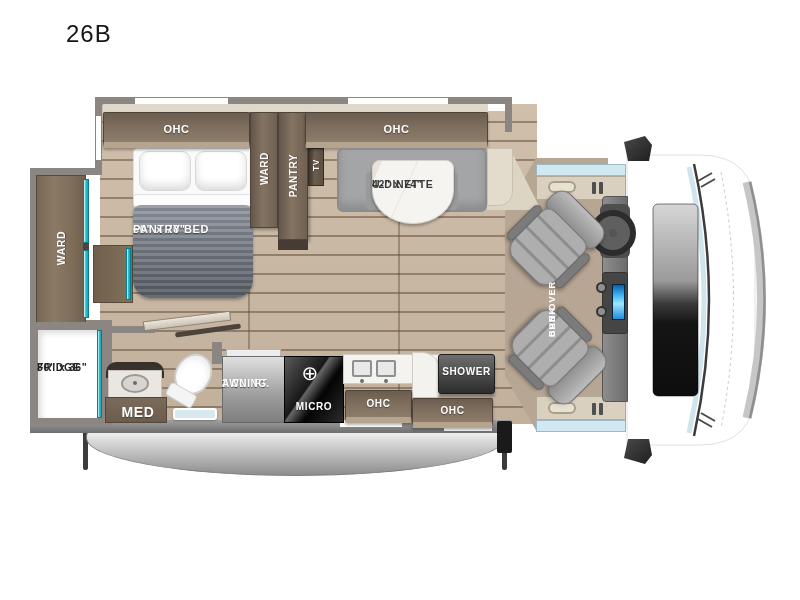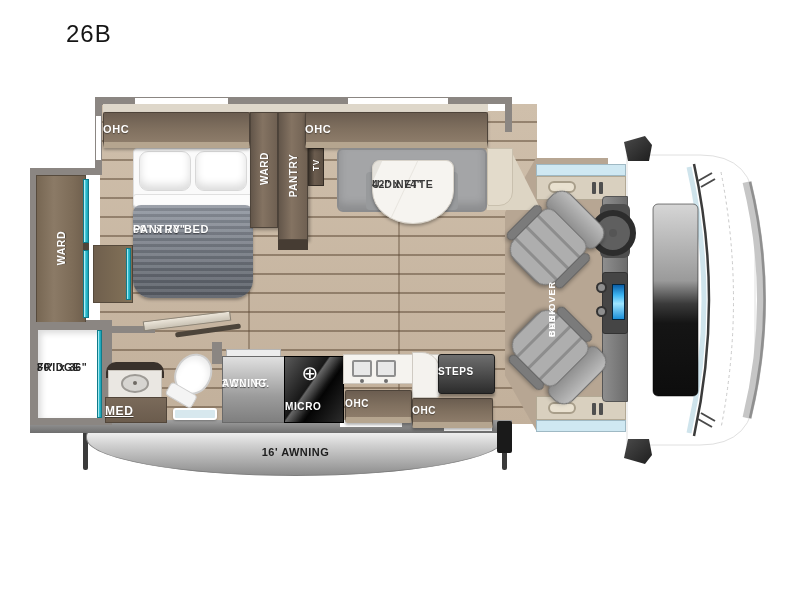--- a/index.html
+++ b/index.html
@@ -185,52 +185,51 @@
     background:linear-gradient(180deg,#bdbdbd,#8a8a8a);border:1px solid #6e6e6e;border-radius:13px 13px 8px 8px;}
   .seat .cushion{left:7px;top:23px;width:60px;height:64px;
     background:repeating-linear-gradient(180deg,#aeaeae 0 13px,#8d8d8d 13px 16px);
     border:1px solid #707070;border-radius:10px 10px 16px 16px;}
   .seat .arm-l{left:-2px;top:30px;width:10px;height:46px;background:#7b7b7b;border:1px solid #636363;border-radius:6px;}
   .seat .arm-r{left:66px;top:30px;width:10px;height:46px;background:#7b7b7b;border:1px solid #636363;border-radius:6px;}
   .seat-top{left:517px;top:196px;transform:rotate(45deg);}
   .seat-bot{left:519px;top:309px;transform:rotate(135deg);}
 
   
-  .lbl{color:#fff;font-weight:bold;text-align:left;letter-spacing:.6px;
+  .lbl{color:#fff;font-weight:bold;text-align:center;letter-spacing:.6px;
     text-shadow:0 1px 1px rgba(0,0,0,.4);}
   .vlbl{color:#fff;font-weight:bold;text-align:center;letter-spacing:.6px;white-space:nowrap;
     transform:rotate(-90deg);text-shadow:0 1px 1px rgba(0,0,0,.4);}
   .l-ohc-bed{left:103px;top:123px;width:147px;font-size:11px;}
   .l-ohc-din{left:305px;top:123px;width:183px;font-size:11px;}
   .l-ward-top{left:224px;top:163px;width:80px;font-size:10px;}
   .l-pantry{left:253px;top:170px;width:80px;font-size:10px;}
   .l-tv{left:296px;top:160px;width:40px;font-size:8.5px;}
   .l-ward-slide{left:21px;top:242px;width:80px;font-size:10.5px;}
   .l-bed{left:133px;top:223px;width:120px;font-size:11px;line-height:13px;}
   .l-dinette{left:372px;top:178px;width:82px;font-size:10.5px;line-height:13px;color:#3a3a3a;text-shadow:none;}
   .l-shower{left:37px;top:361px;width:64px;font-size:10.5px;line-height:13px;color:#262626;text-shadow:none;}
-  .l-med{left:105px;top:404px;width:66px;font-size:12px;text-decoration:underline;}
+  .l-med{left:105px;top:404px;width:66px;font-size:14px;}
   .l-fridge{left:222px;top:378px;width:63px;font-size:10px;line-height:12px;}
   .l-micro{left:285px;top:401px;width:58px;font-size:10px;}
   .l-k1{left:345px;top:398px;width:67px;font-size:10px;}
   .l-k2{left:412px;top:405px;width:81px;font-size:10px;}
   .l-steps{left:438px;top:366px;width:57px;font-size:10px;}
   .l-bunk{left:523px;top:287px;width:74px;height:26px;font-size:9px;line-height:11px;
     transform:rotate(-90deg);color:#fff;font-weight:bold;text-align:center;letter-spacing:1px;}
 </style>
 </head>
 <body>
 
 <div id="canvas">
   <div class="title">26B</div>
 
   <div class="awn-cap-l"></div>
   <div class="awn-cap-r"></div>
   <div class="awning"></div>
-  <div class="awning-label">16' AWNING</div>
   <div class="arm1"></div>
   <div class="arm2"></div>
   <div class="arm3"></div>
 
   <svg class="cab-svg" viewBox="0 0 190 340">
     <defs>
       <linearGradient id="hoodGrad" x1="0" y1="0" x2="0" y2="1">
         <stop offset="0" stop-color="#d6d6d6"></stop>
           <stop offset="0.4" stop-color="#9a9a9a"></stop>
         <stop offset="0.52" stop-color="#3a3a3a"></stop>
@@ -349,21 +348,21 @@
   <div class="sink sink1"></div>
   <div class="sink sink2"></div>
   <div class="sink-dot sd1"></div>
   <div class="sink-dot sd2"></div>
   <div class="counter-curve"></div>
   <div class="ohc ohc-k1"></div>
   <div class="lbl l-k1">OHC</div>
   <div class="ohc ohc-k2"></div>
   <div class="lbl l-k2">OHC</div>
   <div class="steps"></div>
-  <div class="lbl l-steps">STEPS</div>
+  <div class="lbl l-steps">SHOWER</div>
 
   <div class="door door-top">
     <div class="glass"></div>
     <div class="panel" style="top:12px;height:24px;"></div>
     <div class="handle"></div>
     <div class="hinge h1"></div>
     <div class="hinge h2"></div>
   </div>
   <div class="door door-bot">
     <div class="panel" style="top:0;height:24px;"></div>

